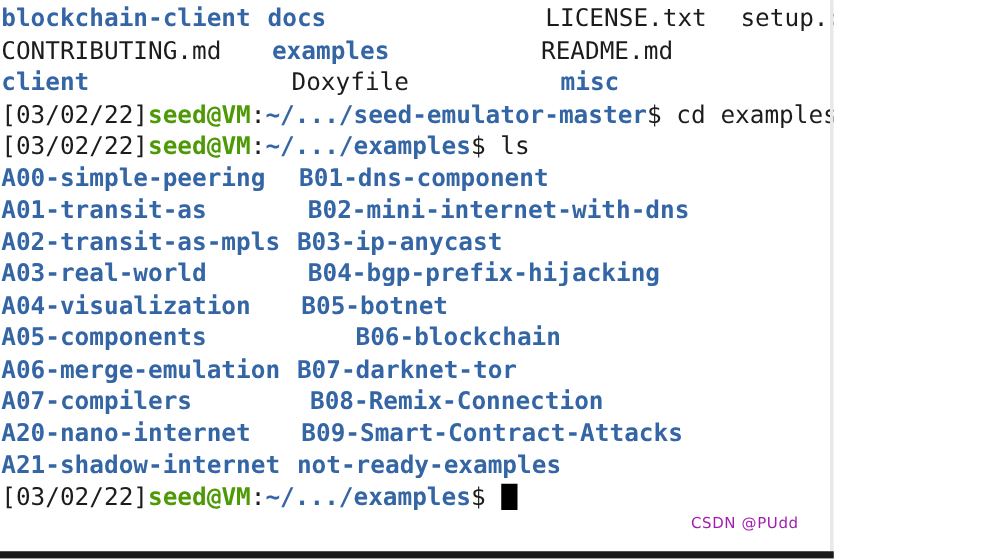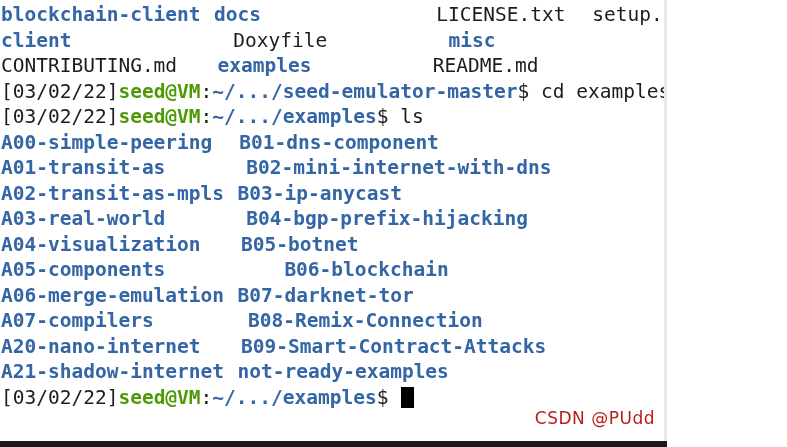--- a/index.html
+++ b/index.html
@@ -76,25 +76,25 @@
   .cursor {
     display: inline-block;
     width: 13px;
     height: 21px;
     background: #000000;
     vertical-align: -4px;
     margin-left: 13px;
   }
   .watermark {
     position: absolute;
-    right: 12px;
+    right: 28px;
     bottom: 16px;
-    color: #b91c1c;
+    color: #a21caf;
     font-family: "DejaVu Sans", "Liberation Sans", sans-serif;
-    font-size: 17px;
+    font-size: 12px;
     font-weight: normal;
     letter-spacing: 0.5px;
     white-space: pre;
   }
   .bottom-bar {
     position: absolute;
     left: 0;
     bottom: 0;
     width: 787px;
     height: 6px;
@@ -108,22 +108,22 @@
     height: 441px;
     background: #e8e8e8;
   }
 </style>
 </head>
 <body>
 
 <div id="terminal">
   <div class="screen" id="screen">
       <div class="line"><span class="cell dir" style="margin-left: 0px;">blockchain-client</span><span class="cell dir" style="margin-left: 13.48px;">docs</span><span class="cell file" style="margin-left: 175.24px;">LICENSE.txt</span><span class="cell file" style="margin-left: 26.96px;">setup.py</span></div>
+      <div class="line"><span class="cell file" style="margin-left: 0px;">CONTRIBUTING.md</span><span class="cell dir" style="margin-left: 40.44px;">examples</span><span class="cell file" style="margin-left: 121.32px;">README.md</span></div>
       <div class="line"><span class="cell dir" style="margin-left: 0px;">client</span><span class="cell file" style="margin-left: 161.76px;">Doxyfile</span><span class="cell dir" style="margin-left: 121.32px;">misc</span></div>
-      <div class="line"><span class="cell file" style="margin-left: 0px;">CONTRIBUTING.md</span><span class="cell dir" style="margin-left: 40.44px;">examples</span><span class="cell file" style="margin-left: 121.32px;">README.md</span></div>
       <div class="line"><span class="ts">[03/02/22]</span><span class="user">seed@VM</span><span class="colon">:</span><span class="path">~/.../seed-emulator-master</span><span class="dollar">$</span><span class="cmd"> cd examples</span></div>
       <div class="line"><span class="ts">[03/02/22]</span><span class="user">seed@VM</span><span class="colon">:</span><span class="path">~/.../examples</span><span class="dollar">$</span><span class="cmd"> ls</span></div>
       <div class="line"><span class="cell dir" style="margin-left: 0px;">A00-simple-peering</span><span class="cell dir" style="margin-left: 26.96px;">B01-dns-component</span></div>
       <div class="line"><span class="cell dir" style="margin-left: 0px;">A01-transit-as</span><span class="cell dir" style="margin-left: 80.88px; text-align: right;">B02-mini-internet-with-dns</span></div>
       <div class="line"><span class="cell dir" style="margin-left: 0px;">A02-transit-as-mpls</span><span class="cell dir" style="margin-left: 13.48px;">B03-ip-anycast</span></div>
       <div class="line"><span class="cell dir" style="margin-left: 0px;">A03-real-world</span><span class="cell dir" style="margin-left: 80.88px;">B04-bgp-prefix-hijacking</span></div>
       <div class="line"><span class="cell dir" style="margin-left: 0px;">A04-visualization</span><span class="cell dir" style="margin-left: 40.44px;">B05-botnet</span></div>
       <div class="line"><span class="cell dir" style="margin-left: 0px;">A05-components</span><span class="cell dir" style="margin-left: 119px;">B06-blockchain</span></div>
       <div class="line"><span class="cell dir" style="margin-left: 0px;">A06-merge-emulation</span><span class="cell dir" style="margin-left: 13.48px;">B07-darknet-tor</span></div>
       <div class="line"><span class="cell dir" style="margin-left: 0px;">A07-compilers</span><span class="cell dir" style="margin-left: 94.36px;">B08-Remix-Connection</span></div>

